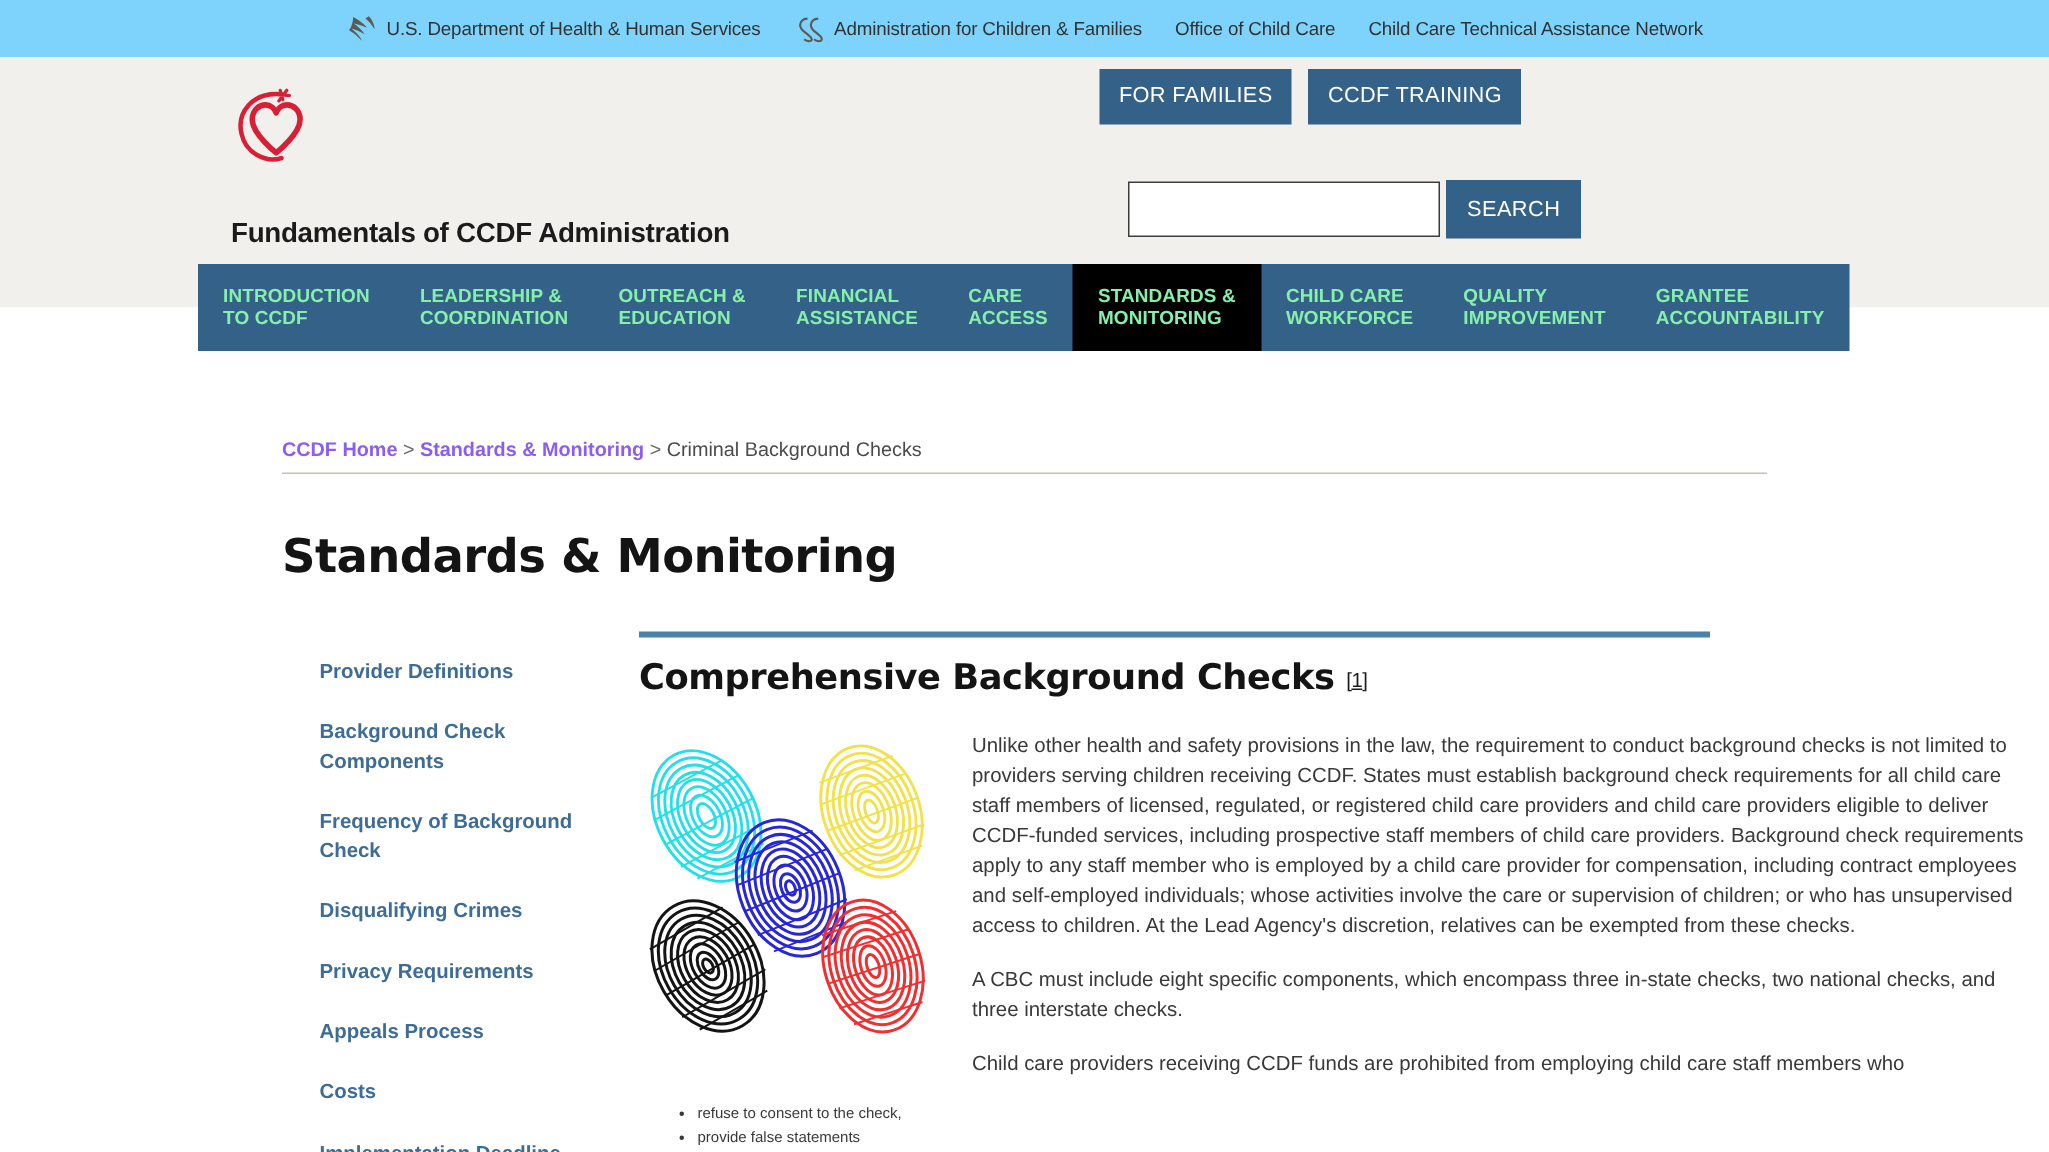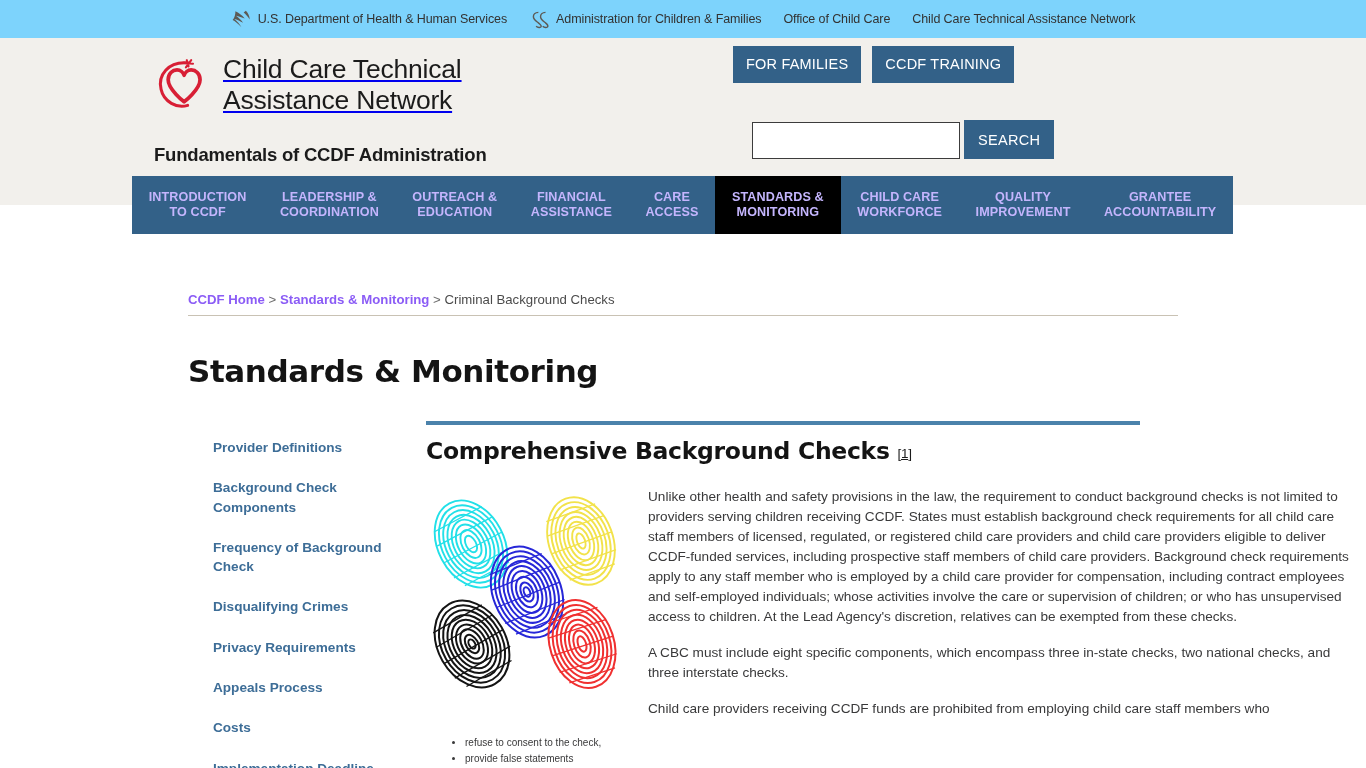--- a/index.html
+++ b/index.html
@@ -111,21 +111,21 @@
     cursor: pointer;
     font-family: "Liberation Sans", sans-serif;
     white-space: nowrap;
   }
 
   .search-wrap {
     position: absolute;
     left: 601px;
     top: 82px;
     display: flex;
-    align-items: flex-end;
+    align-items: center;
     padding-left: 19px;
   }
   .search-input {
     width: 208px;
     height: 37px;
     box-sizing: border-box;
     border: 1px solid #3c3c3c;
     background: #ffffff;
     font-size: 14px;
     padding: 0 6px;
@@ -159,22 +159,22 @@
     height: 58px;
     background: #336188;
     display: flex;
     align-items: stretch;
   }
   .nav-item {
     flex: 1 1 auto;
     display: flex;
     align-items: center;
     justify-content: center;
-    text-align: center;
-    color: #c4b5fd;
+    text-align: left;
+    color: #86efac;
     font-size: 12.6px;
     font-weight: bold;
     line-height: 1.22;
     letter-spacing: 0.1px;
     text-decoration: none;
     padding: 0 4px;
     box-sizing: border-box;
     cursor: pointer;
   }
   .nav-item.active {
@@ -331,24 +331,20 @@
 <div class="header-band">
   <div class="header-inner">
 
     <a class="brand" href="#">
       <svg class="brand-logo" viewBox="0 0 70 70">
         <path d="M38 10 C16 8, 4 24, 8 40 C11 54, 26 62, 38 58" fill="none" stroke="#d81f35" stroke-width="3.4" stroke-linecap="round"></path>
         <path d="M37 7 L39 14 M33 10 L44 11 M36 15 L42 7" stroke="#d81f35" stroke-width="2.4" stroke-linecap="round"></path>
         <path d="M34 54 C34 54, 16 40, 16 29 C16 22, 21 18, 26 18 C30 18, 33 21, 34 24
                  C35 21, 38 18, 42 18 C47 18, 52 22, 52 29 C52 40, 34 54, 34 54 Z" fill="none" stroke="#d81f35" stroke-width="4.2" stroke-linejoin="round"></path>
       </svg>
-      <span class="brand-text">
-        <span>Child Care Technical</span><br>
-        <span>Assistance Network</span>
-      </span>
     </a>
 
     <div class="tagline">Fundamentals of CCDF Administration</div>
 
     <div class="util-btns">
       <button class="util-btn">FOR FAMILIES</button>
       <button class="util-btn">CCDF TRAINING</button>
     </div>
 
     <div class="search-wrap">

